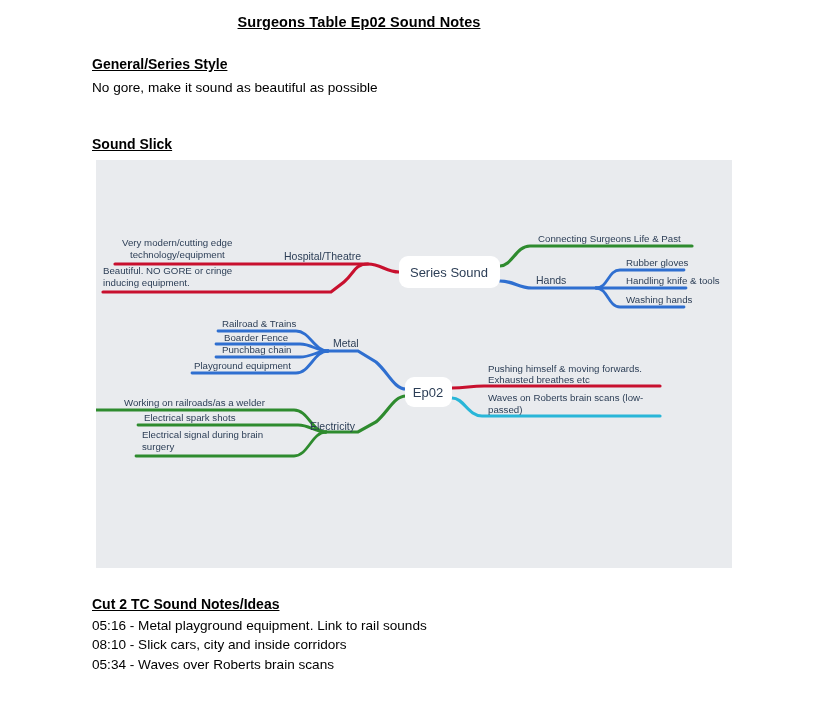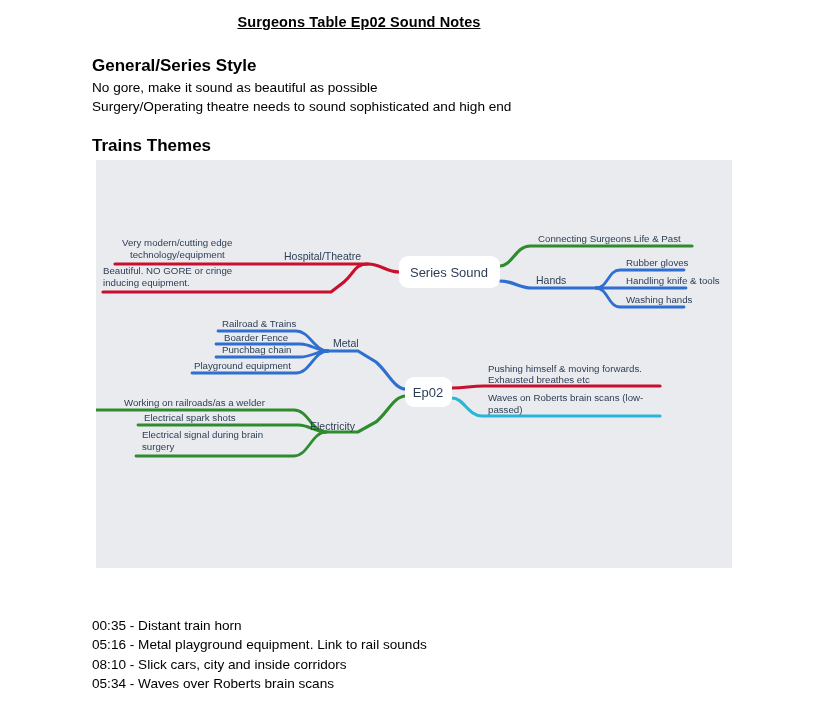--- a/index.html
+++ b/index.html
@@ -6,21 +6,21 @@
   body{
     width:825px;height:724px;background:#ffffff;overflow:hidden;
     font-family:"Liberation Sans","DejaVu Sans",sans-serif;color:#000000;
   }
   .page{position:relative;width:825px;height:724px;}
   .doc-title{
     position:absolute;left:0;top:14px;width:718px;text-align:center;
     font-size:14.5px;font-weight:bold;text-decoration:underline;letter-spacing:.1px;
   }
   .section-head{
-    position:absolute;left:92px;font-size:17px;font-weight:bold;
+    position:absolute;left:92px;font-size:14px;font-weight:bold;text-decoration:underline;
   }
   .para{position:absolute;left:92px;font-size:13.6px;line-height:19px;white-space:nowrap;}
   #general-head{top:56px;}
   #line-gore{top:78px;}
   #line-theatre{top:97px;}
   #themes-head{top:136px;}
   #cut-head{top:596px;}
   .cut-list{position:absolute;left:92px;top:616px;}
   .cut-item{font-size:13.6px;line-height:19.4px;white-space:nowrap;}
 
@@ -44,23 +44,22 @@
 </style>
 </head>
 <body>
 
 <div class="page">
 
   <div class="doc-title">Surgeons Table Ep02 Sound Notes</div>
 
   <div class="section-head" id="general-head">General/Series Style</div>
   <div class="para" id="line-gore">No gore, make it sound as beautiful as possible</div>
-  <div class="para" id="line-theatre">Surgery/Operating theatre needs to sound sophisticated and high end</div>
 
-  <div class="section-head" id="themes-head">Trains Themes</div>
+  <div class="section-head" id="themes-head">Sound Slick</div>
 
   <div class="map-panel">
     <svg class="map-svg" viewBox="0 0 636 408">
 
       <g>
         <path d="M303,112 C290,112 285,104 272,104 L174,104 L19,104" fill="none" stroke="#c8102e" stroke-width="3.2" stroke-linecap="round"></path>
         <path d="M272,104 C258,104 258,114 248,122 L235,132 L7,132" fill="none" stroke="#c8102e" stroke-width="3.2" stroke-linecap="round"></path>
         <path d="M174,104 L174,104" fill="none" stroke="#c8102e" stroke-width="3.2"></path>
         <text class="branch-label" x="188" y="100">Hospital/Theatre</text>
         <text class="leaf-label" x="26" y="86">Very modern/cutting edge</text>
@@ -128,20 +127,20 @@
       </g>
 
       <g>
         <rect x="309" y="217" width="47" height="30" rx="9" ry="9" fill="#ffffff"></rect>
         <text class="node-label" x="332" y="237" text-anchor="middle">Ep02</text>
       </g>
 
     </svg>
   </div>
 
+  <div class="section-head" id="cut-head">Cut 2 TC Sound Notes/Ideas</div>
   <div class="cut-list">
-    <div class="cut-item">00:35 - Distant train horn</div>
     <div class="cut-item">05:16 - Metal playground equipment. Link to rail sounds</div>
     <div class="cut-item">08:10 - Slick cars, city and inside corridors</div>
     <div class="cut-item">05:34 - Waves over Roberts brain scans</div>
   </div>
 
 </div>
 
 </body></html>

